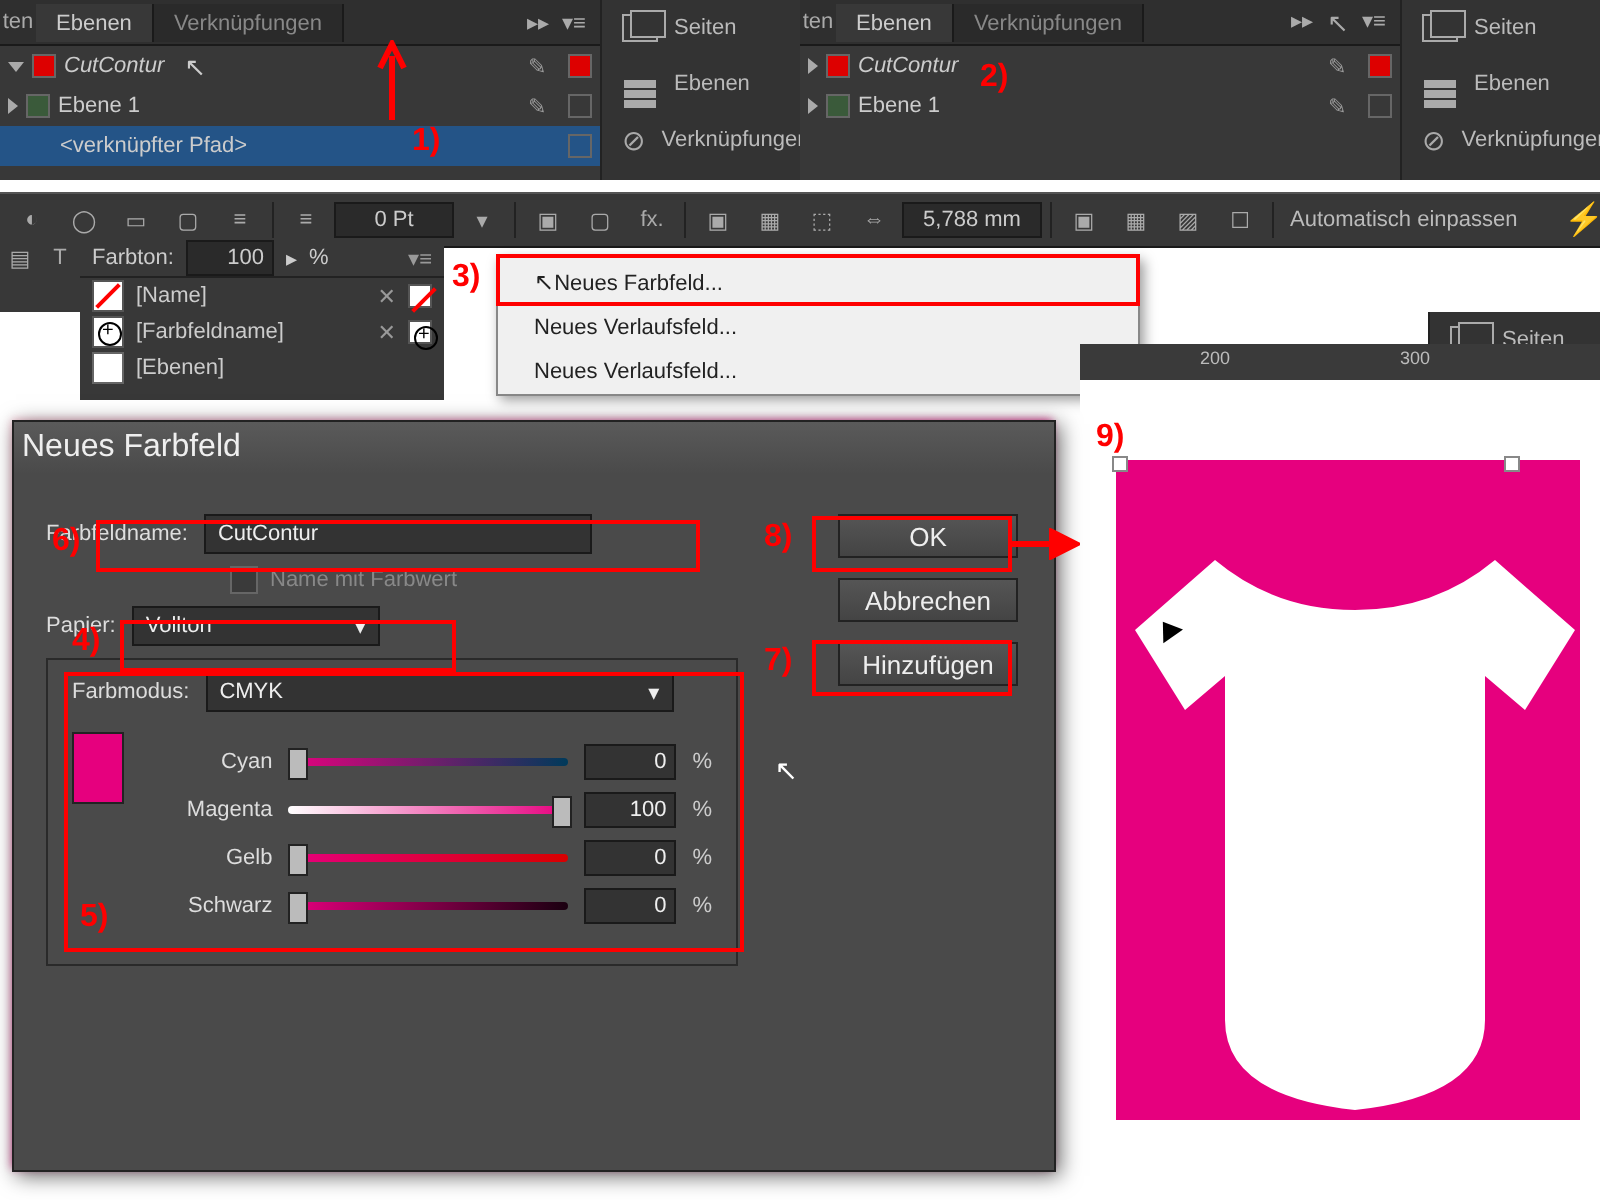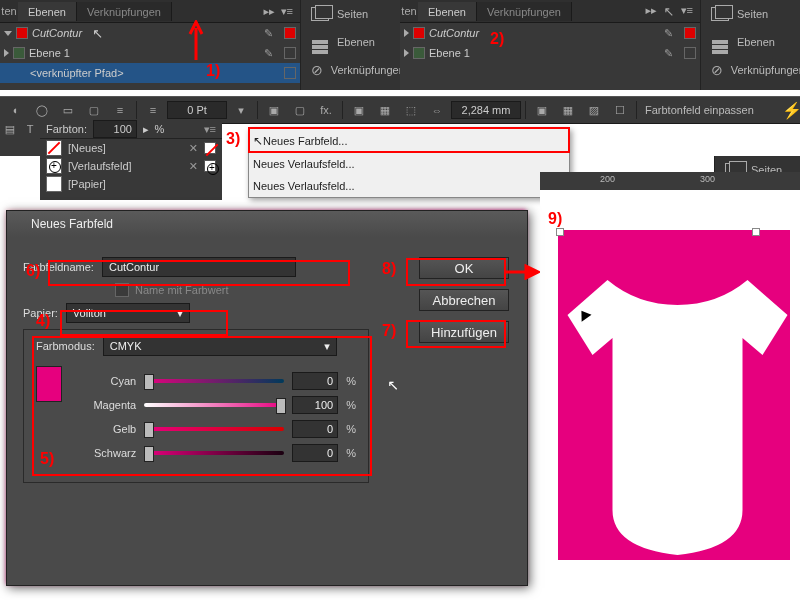--- a/index.html
+++ b/index.html
@@ -18,27 +18,27 @@
 .sq.dgreen{background:#3a5a3a}
 .pencil{width:12px;height:12px;margin-left:auto;color:#999}
 .side-panel{position:absolute;background:#333;border-left:1px solid #222;display:flex;flex-direction:column}
 .sp-item{display:flex;align-items:center;gap:8px;padding:6px 10px;color:#bbb}
 .sp-item .ic{width:18px;height:16px;display:flex;align-items:center;justify-content:center;color:#aaa;font-size:14px}
 .toolbar{display:flex;align-items:center;height:26px;background:#383838;border-top:1px solid #555;border-bottom:1px solid #1a1a1a;gap:2px;padding:0 4px}
 .tb-btn{width:22px;height:20px;display:flex;align-items:center;justify-content:center;color:#aaa;border:1px solid transparent}
 .tb-sep{width:1px;height:18px;background:#222;margin:0 2px}
 .tb-field{background:#2a2a2a;border:1px solid #1a1a1a;height:16px;padding:0 4px;color:#ccc;display:flex;align-items:center}
 .menu{position:absolute;background:#f0f0f0;border:1px solid #888;color:#222;box-shadow:2px 2px 6px rgba(0,0,0,.4)}
-.menu-item{padding:5px 18px 5px 4px;cursor:pointer}
+.menu-item{padding:5px 18px 5px 18px;cursor:pointer}
 .ann{position:absolute;color:red;font-weight:bold;font-size:16px;pointer-events:none;z-index:50}
 .box{position:absolute;border:2px solid red;pointer-events:none;z-index:49}
 .arrow-r{position:absolute;z-index:50}
 .arrow-r svg{display:block}
 .dlg{position:absolute;left:6px;top:210px;width:520px;height:374px;background:#4a4a4a;border:1px solid #222;box-shadow:2px 2px 10px rgba(0,0,0,.6)}
-.dlg-title{height:26px;display:flex;align-items:center;padding:0 24px;background:linear-gradient(#5a5a5a,#4a4a4a);color:#eee;font-size:12px}
+.dlg-title{height:26px;display:flex;align-items:center;padding:0 4px;background:linear-gradient(#5a5a5a,#4a4a4a);color:#eee;font-size:16px}
 .dlg-body{position:relative;padding:14px 14px 14px 16px;height:calc(100% - 26px);box-sizing:border-box}
 .dlg-row{display:flex;align-items:center;gap:8px;margin:6px 0}
 .dlg-label{color:#ddd;font-size:11px}
 .dlg-input{background:#333;border:1px solid #1a1a1a;height:18px;padding:0 6px;color:#eee;font-size:11px}
 .dlg-select{background:#333;border:1px solid #1a1a1a;height:18px;padding:0 6px;color:#eee;display:flex;align-items:center;justify-content:space-between;gap:8px}
 .dlg-check{width:12px;height:12px;border:1px solid #666;background:#3a3a3a}
 .dlg-btn{width:88px;height:20px;background:linear-gradient(#555,#444);border:1px solid #222;color:#eee;display:flex;align-items:center;justify-content:center;font-size:13px;cursor:pointer}
 .fieldset{border:1px solid #2a2a2a;padding:10px 12px 14px;width:320px}
 .slider-row{display:flex;align-items:center;gap:8px;margin:6px 0}
 .slider-row .lbl{width:60px;text-align:right;color:#ddd}
@@ -192,65 +192,65 @@
   <span class="tb-sep"></span>
   <span class="tb-btn">▣</span>
   <span class="tb-btn">▢</span>
   <span class="tb-btn" style="">fx.</span>
   <span class="tb-sep"></span>
   <span class="tb-btn">▣</span>
   <span class="tb-btn">▦</span>
   <span class="tb-btn">⬚</span>
   <span class="tb-btn">⇔</span>
   <span class="tb-field" style="width:60px">
-      <span style="margin:auto">2,284 mm</span>
+      <span style="margin:auto">5,788 mm</span>
     </span>
   <span class="tb-sep"></span>
   <span class="tb-btn">▣</span>
   <span class="tb-btn">▦</span>
   <span class="tb-btn">▨</span>
   <span class="tb-btn">☐</span>
   <span class="tb-sep"></span>
-  <span style="color:#bbb;padding:0 4px">Farbtonfeld einpassen</span>
+  <span style="color:#bbb;padding:0 4px">Automatisch einpassen</span>
   <span class="tb-btn" style="margin-left:auto;font-size:16px">⚡</span>
 </div>
 
 <div class="left-tools">
   <span class="tb-btn">▤</span>
   <span class="tb-btn">T</span>
 </div>
 <div class="dark" style="position:absolute;left:40px;top:120px;width:182px;height:80px">
   <div class="swatch-row" style="border-bottom:1px solid #222">
     <span>Farbton:</span>
     <span class="tb-field" style="width:34px;justify-content:flex-end">100</span>
     <span>▸</span>
     <span class="pct">%</span>
     <span class="icons">
         <span>▾≡</span>
       </span>
   </div>
   <div class="swatch-row">
       <span class="swatch-none"></span>
-      <span>[Neues]</span>
+      <span>[Name]</span>
       <span class="icons">
         <span>✕</span>
         <span class="swatch-none" style="width:10px;height:10px"></span>
       </span>
     </div>
   <div class="swatch-row">
       <span class="swatch-reg"></span>
-      <span>[Verlaufsfeld]</span>
+      <span>[Farbfeldname]</span>
       <span class="icons">
         <span>✕</span>
         <span class="swatch-reg" style="width:10px;height:10px"></span>
       </span>
     </div>
   <div class="swatch-row">
       <span class="sq" style="background:#fff;width:14px;height:14px"></span>
-      <span>[Papier]</span>
+      <span>[Ebenen]</span>
     </div>
 </div>
 
 <div class="menu" style="left:248px;top:128px;width:320px">
   <div class="menu-item"><span style="font-size:12px">↖</span><span>Neues Farbfeld...</span></div>
   <div class="menu-item">Neues Verlaufsfeld...</div>
   <div class="menu-item">Neues Verlaufsfeld...</div>
 </div>
 <div class="box" style="left:248px;top:127px;width:318px;height:22px"></div>
 <div class="ann" style="left:226px;top:130px">3)</div>

